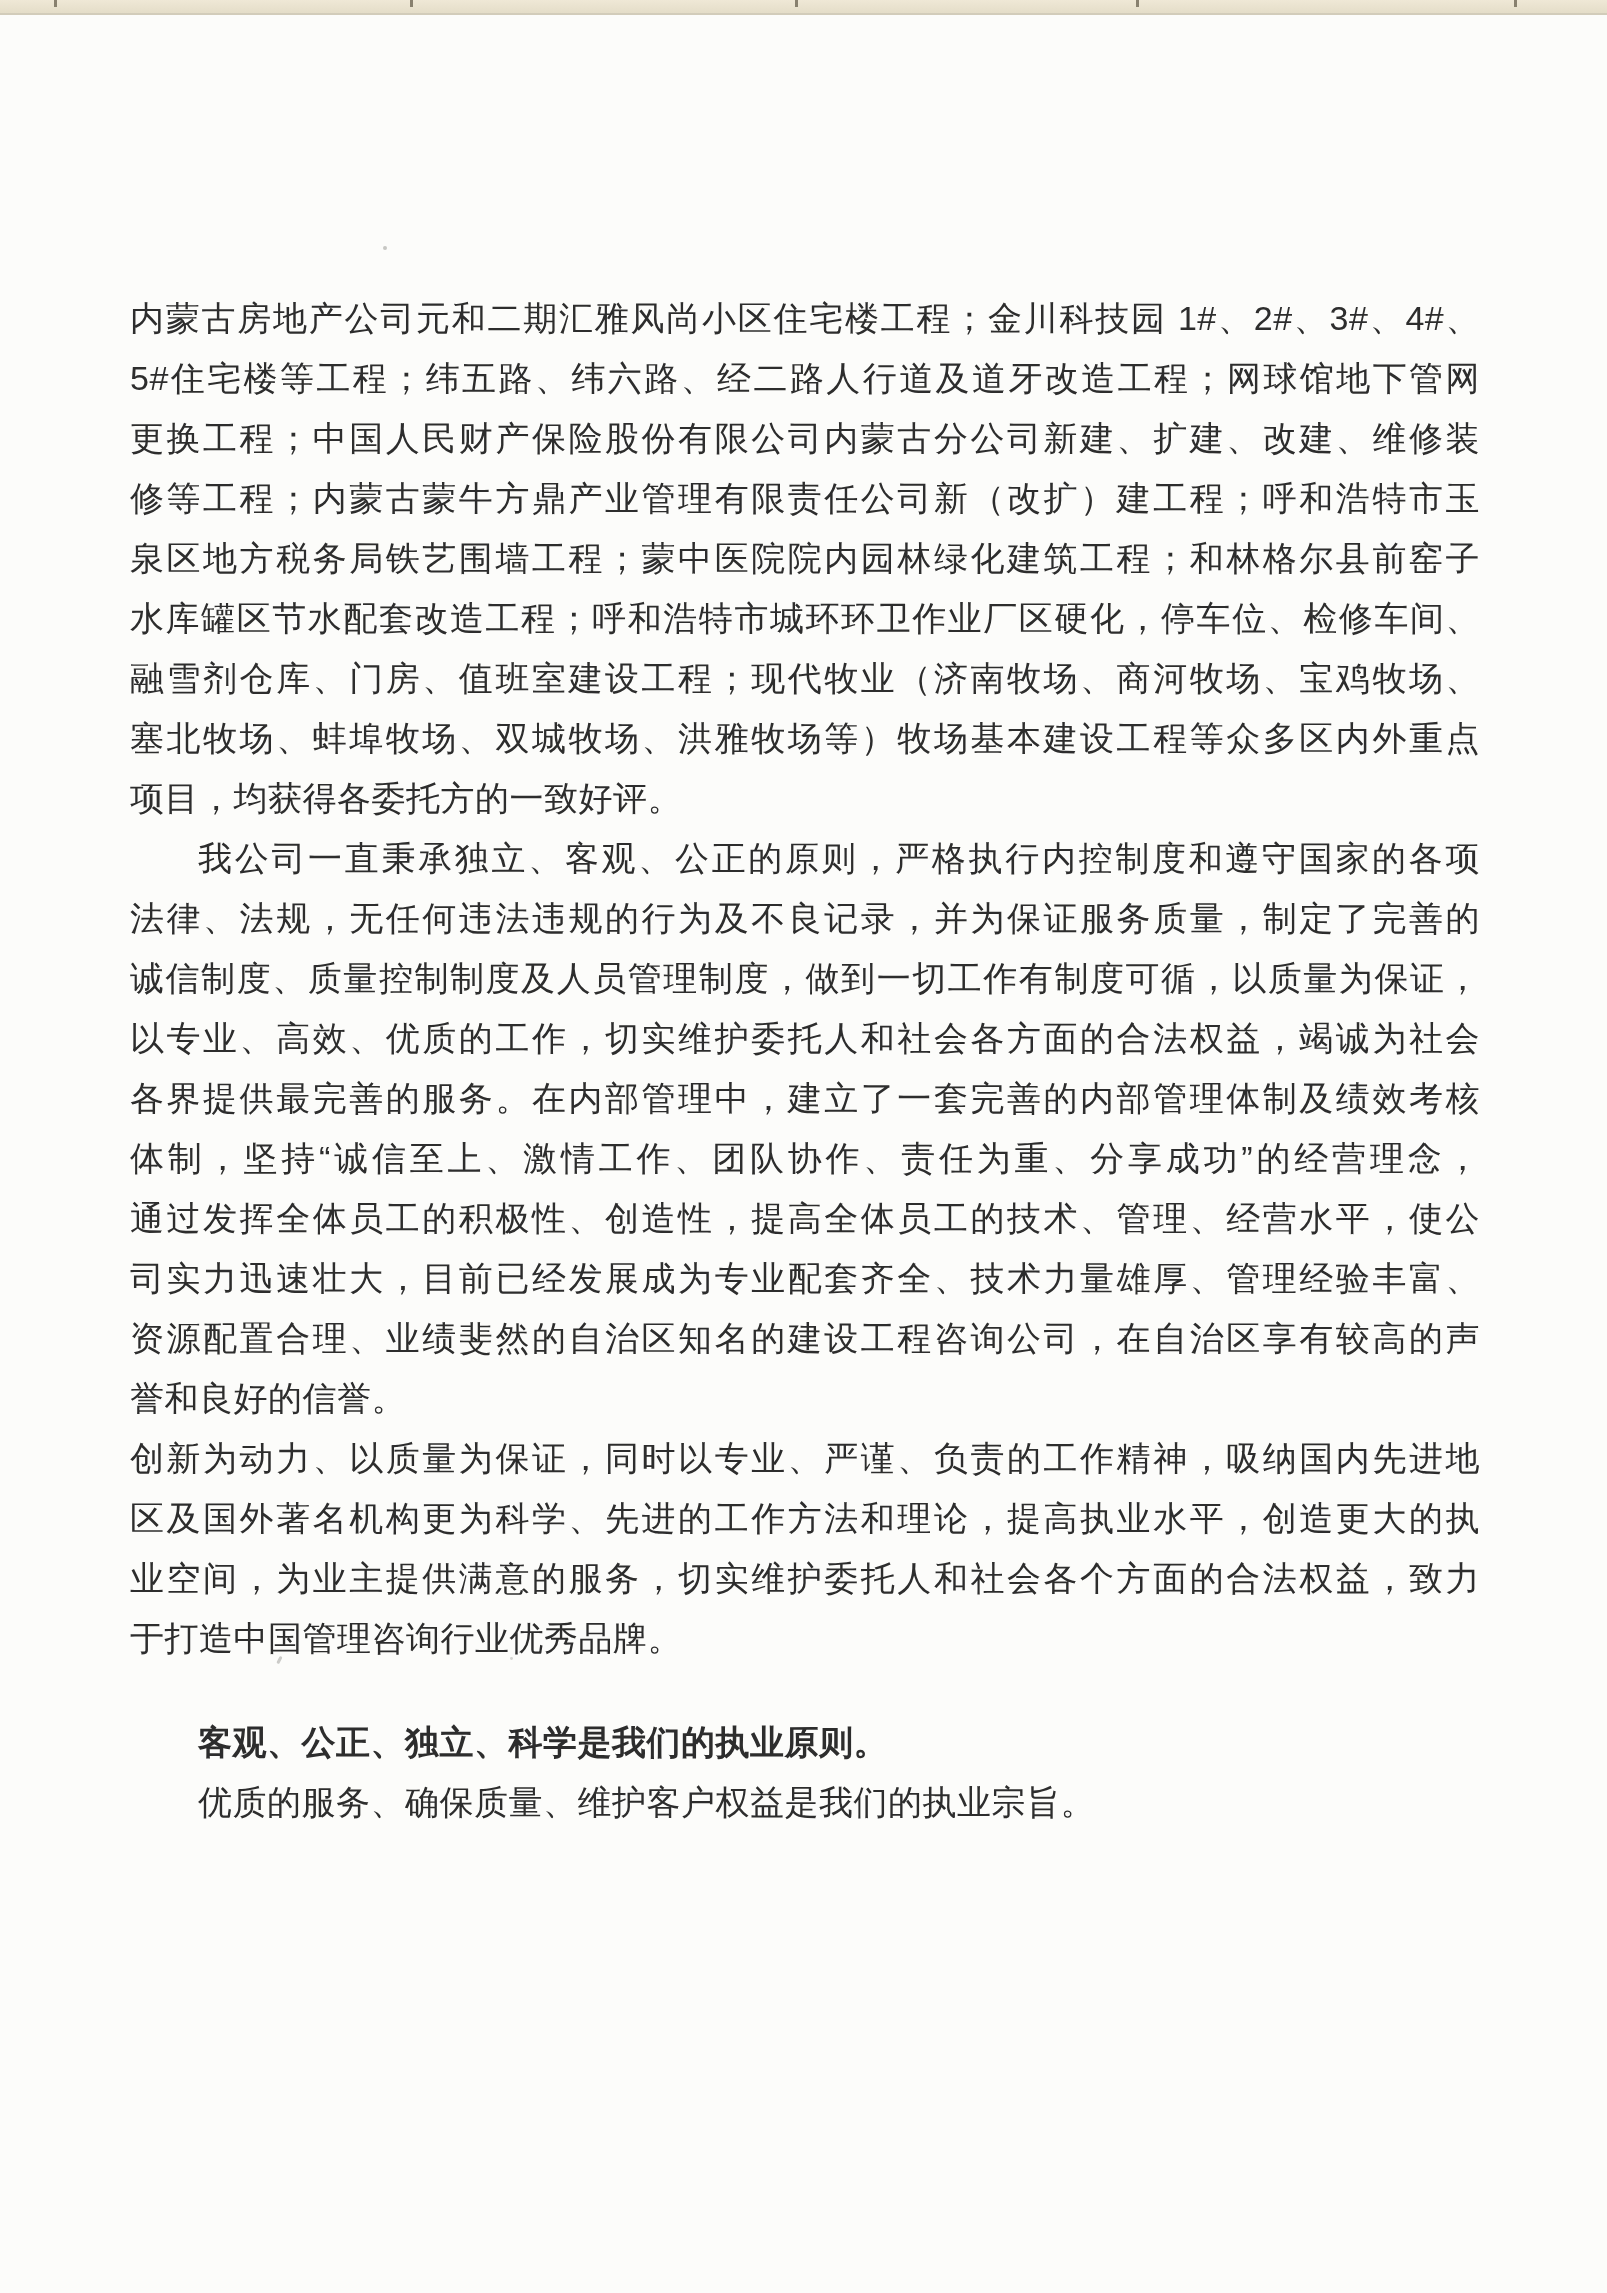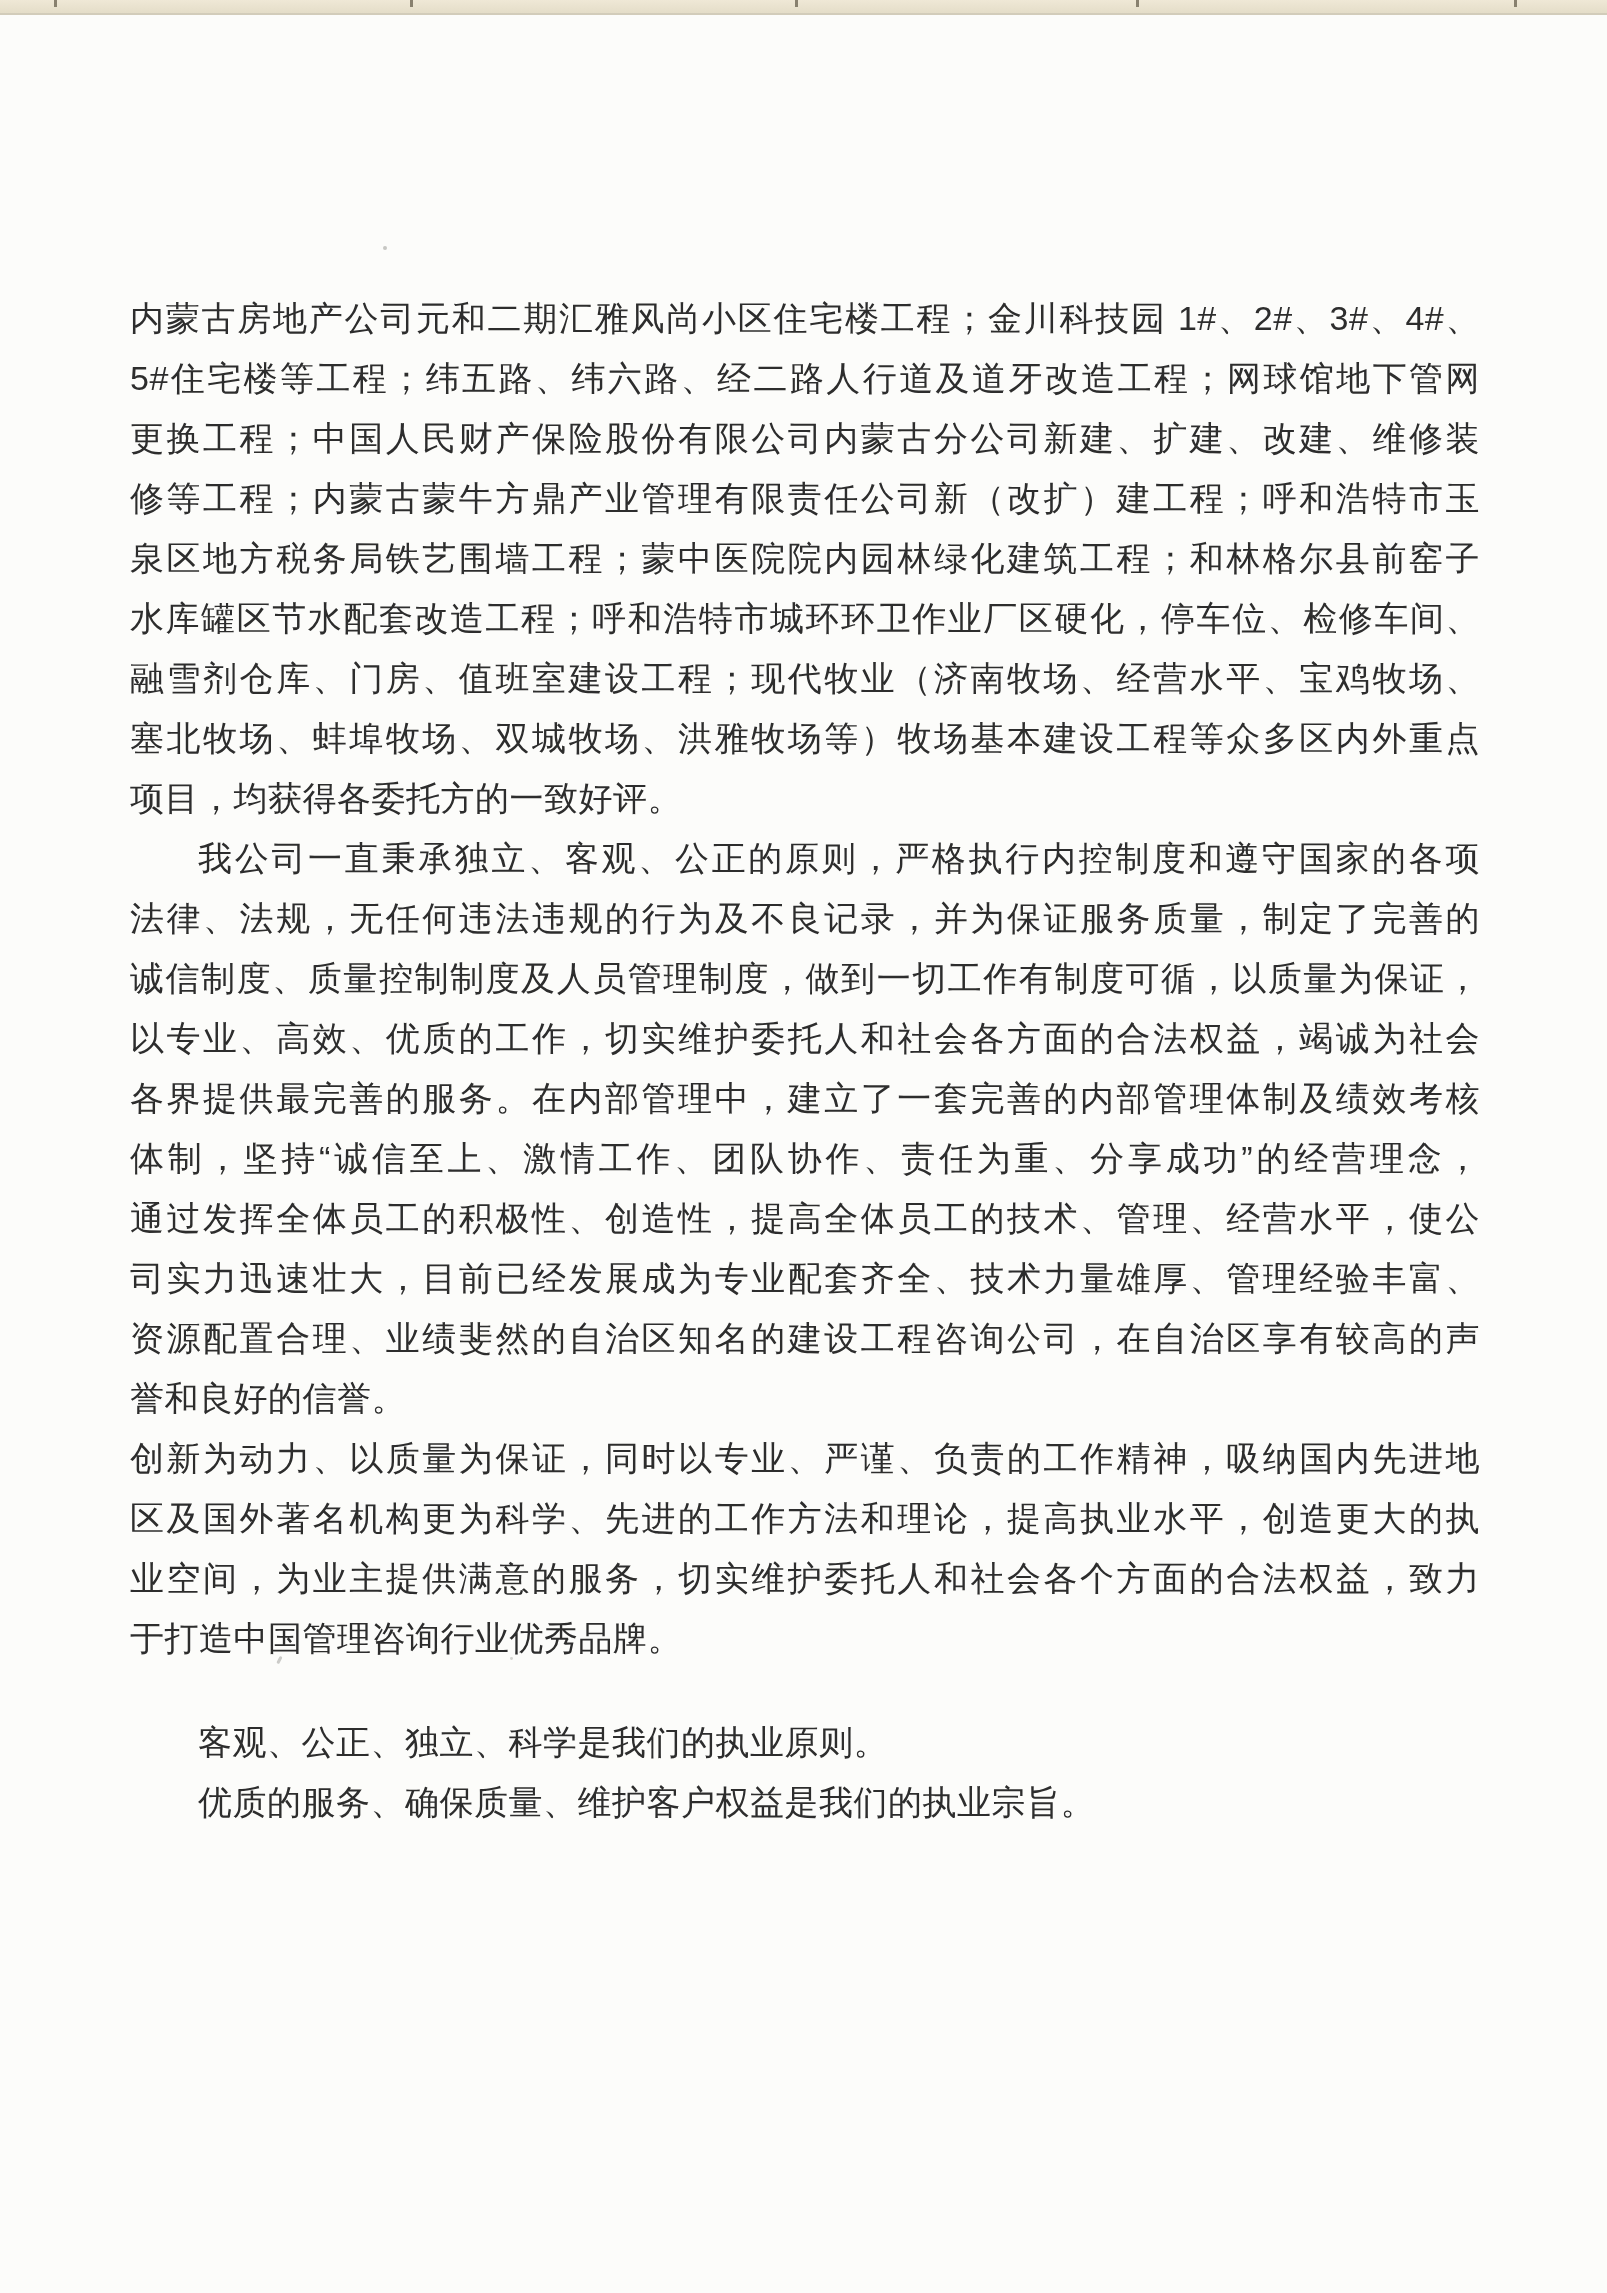--- a/index.html
+++ b/index.html
@@ -30,21 +30,21 @@
   
   .doc-body {
     position:absolute;
     left:130px; top:288px;
     width:1350px;
     color:#2d2d2d;
     font-size:34px;
     letter-spacing:0.5px;
   }
   .paragraph { margin:0; }
-  .paragraph.gap-before { margin-top:44px; }
+  .paragraph.gap-before { margin-top:44px;font-weight:bold; }
   .line {
     height:60px;
     line-height:60px;
     white-space:nowrap;
     text-align:justify;
     text-align-last:justify;
     text-justify:inter-character;
   }
   .line.last { text-align-last:left; }
   .line.indent { text-indent:2em; }
@@ -68,21 +68,21 @@
   </div>
 
   <div class="doc-body">
       <div class="paragraph">
         <div class="line">内蒙古房地产公司元和二期汇雅风尚小区住宅楼工程；金川科技园 1#、2#、3#、4#、</div>
         <div class="line">5#住宅楼等工程；纬五路、纬六路、经二路人行道及道牙改造工程；网球馆地下管网</div>
         <div class="line">更换工程；中国人民财产保险股份有限公司内蒙古分公司新建、扩建、改建、维修装</div>
         <div class="line">修等工程；内蒙古蒙牛方鼎产业管理有限责任公司新（改扩）建工程；呼和浩特市玉</div>
         <div class="line">泉区地方税务局铁艺围墙工程；蒙中医院院内园林绿化建筑工程；和林格尔县前窑子</div>
         <div class="line">水库罐区节水配套改造工程；呼和浩特市城环环卫作业厂区硬化，停车位、检修车间、</div>
-        <div class="line">融雪剂仓库、门房、值班室建设工程；现代牧业（济南牧场、经营水平、宝鸡牧场、</div>
+        <div class="line">融雪剂仓库、门房、值班室建设工程；现代牧业（济南牧场、商河牧场、宝鸡牧场、</div>
         <div class="line">塞北牧场、蚌埠牧场、双城牧场、洪雅牧场等）牧场基本建设工程等众多区内外重点</div>
         <div class="line last">项目，均获得各委托方的一致好评。</div>
       </div>
       <div class="paragraph">
         <div class="line indent">我公司一直秉承独立、客观、公正的原则，严格执行内控制度和遵守国家的各项</div>
         <div class="line">法律、法规，无任何违法违规的行为及不良记录，并为保证服务质量，制定了完善的</div>
         <div class="line">诚信制度、质量控制制度及人员管理制度，做到一切工作有制度可循，以质量为保证，</div>
         <div class="line">以专业、高效、优质的工作，切实维护委托人和社会各方面的合法权益，竭诚为社会</div>
         <div class="line">各界提供最完善的服务。在内部管理中，建立了一套完善的内部管理体制及绩效考核</div>
         <div class="line">体制，坚持“诚信至上、激情工作、团队协作、责任为重、分享成功”的经营理念，</div>

